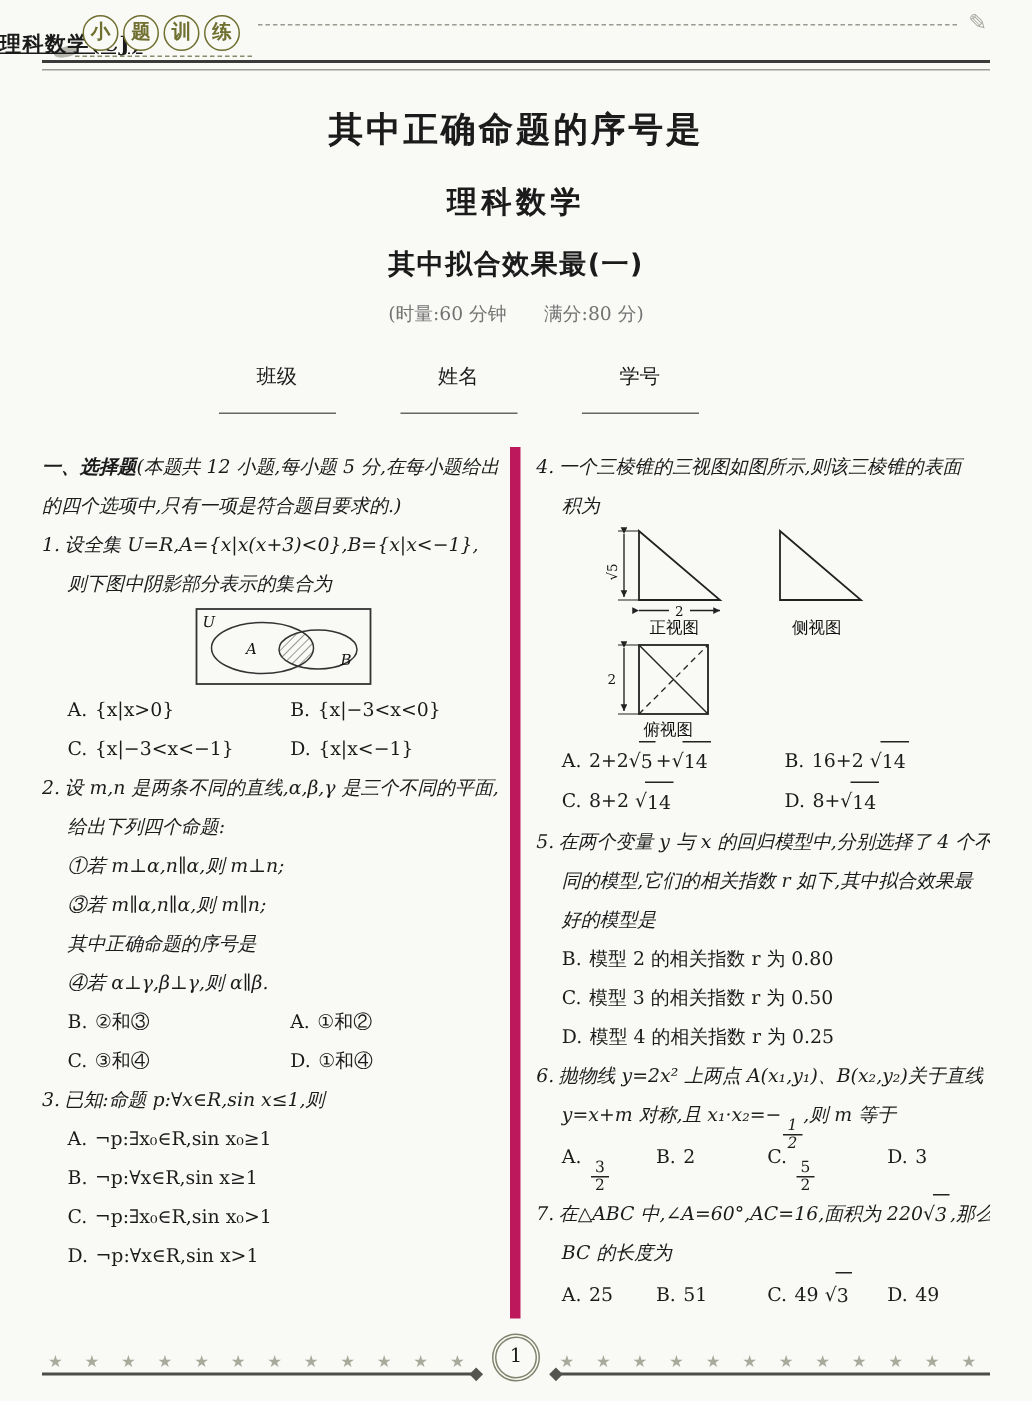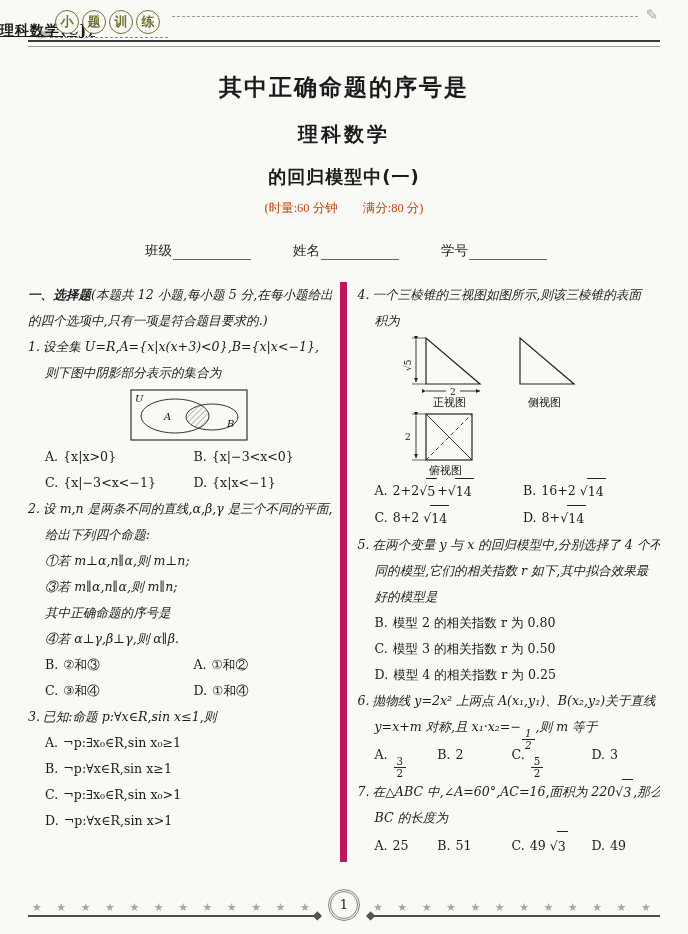--- a/index.html
+++ b/index.html
@@ -21,24 +21,24 @@
   .header-dash{position:absolute;left:172px;right:50px;top:16px;border-top:1.5px dashed #9a9a90;}
   .pen-icon{position:absolute;right:30px;top:6px;color:#a9a9a0;font-size:15px;font-family:"DejaVu Sans",sans-serif;}
   .course-label{position:absolute;left:0;right:0;top:21px;text-align:left;
     font:bold 14px/18px "DejaVu Serif","Liberation Serif",serif;letter-spacing:1px;text-decoration:underline;}
   .double-rule{position:absolute;left:28px;right:28px;top:40px;height:4px;
     border-top:2.5px solid #3a3a3a;border-bottom:1.2px solid #9b9b95;}
   
   .main-title{margin:26px 0 0;text-align:center;font:bold 23px/30px "DejaVu Sans","Liberation Sans",sans-serif;letter-spacing:2px;}
   .subject-title{margin:19px 0 0;text-align:center;font:bold 20px/27px "DejaVu Sans","Liberation Sans",sans-serif;letter-spacing:3px;}
   .section-title{margin:17px 0 0;text-align:center;font:bold 18px/24px "DejaVu Sans","Liberation Sans",sans-serif;letter-spacing:1px;}
-  .meta-line{margin:11px 0 0;text-align:center;font-size:12.5px;line-height:17px;color:#c2410c;font-family:Liberation Serif, serif;}
+  .meta-line{margin:11px 0 0;text-align:center;font-size:12.5px;line-height:17px;color:#737373;}
   
   .fields{margin:25px 70px 0 145px;display:flex;gap:42px;font-size:13.5px;}
-  .field{display:flex;align-items:flex-end;}
+  .field{display:flex;align-items:center;flex-direction:column;}
   .field .blank{display:inline-block;width:78px;border-bottom:1.2px solid #666;height:15px;margin-left:1px;}
   
   .columns{display:flex;margin:22px 28px 0;align-items:stretch;}
   .col{width:50%;font-size:12.6px;line-height:26px;overflow:hidden;}
   .col.left{padding-right:9px;}
   .col.right{border-left:7px solid #be185d;padding-left:11px;}
   .q-line,.intro-line{white-space:nowrap;height:26px;font-style:italic;}
   .q-line.cont{padding-left:17px;}
   .intro-head{font-weight:bold;font-family:"DejaVu Sans","Liberation Sans",sans-serif;}
   .q-num{margin-right:3px;}
@@ -87,21 +87,21 @@
     </div>
   <span class="logo-underline"></span>
   <span class="header-dash"></span>
   <span class="pen-icon">✎</span>
   <div class="course-label">理科数学(CJ)</div>
   <div class="double-rule"></div>
 </div>
 
 <div class="main-title">其中正确命题的序号是</div>
 <div class="subject-title">理科数学</div>
-<div class="section-title">的回归模型中(一)</div>
+<div class="section-title">其中拟合效果最(一)</div>
 <div class="meta-line">(时量:60 分钟　　满分:80 分)</div>
 
 <div class="fields">
   <span class="field">
     <span>班级</span>
       <span class="blank"></span>
   </span>
   <span class="field">
     <span>姓名</span>
       <span class="blank"></span>

